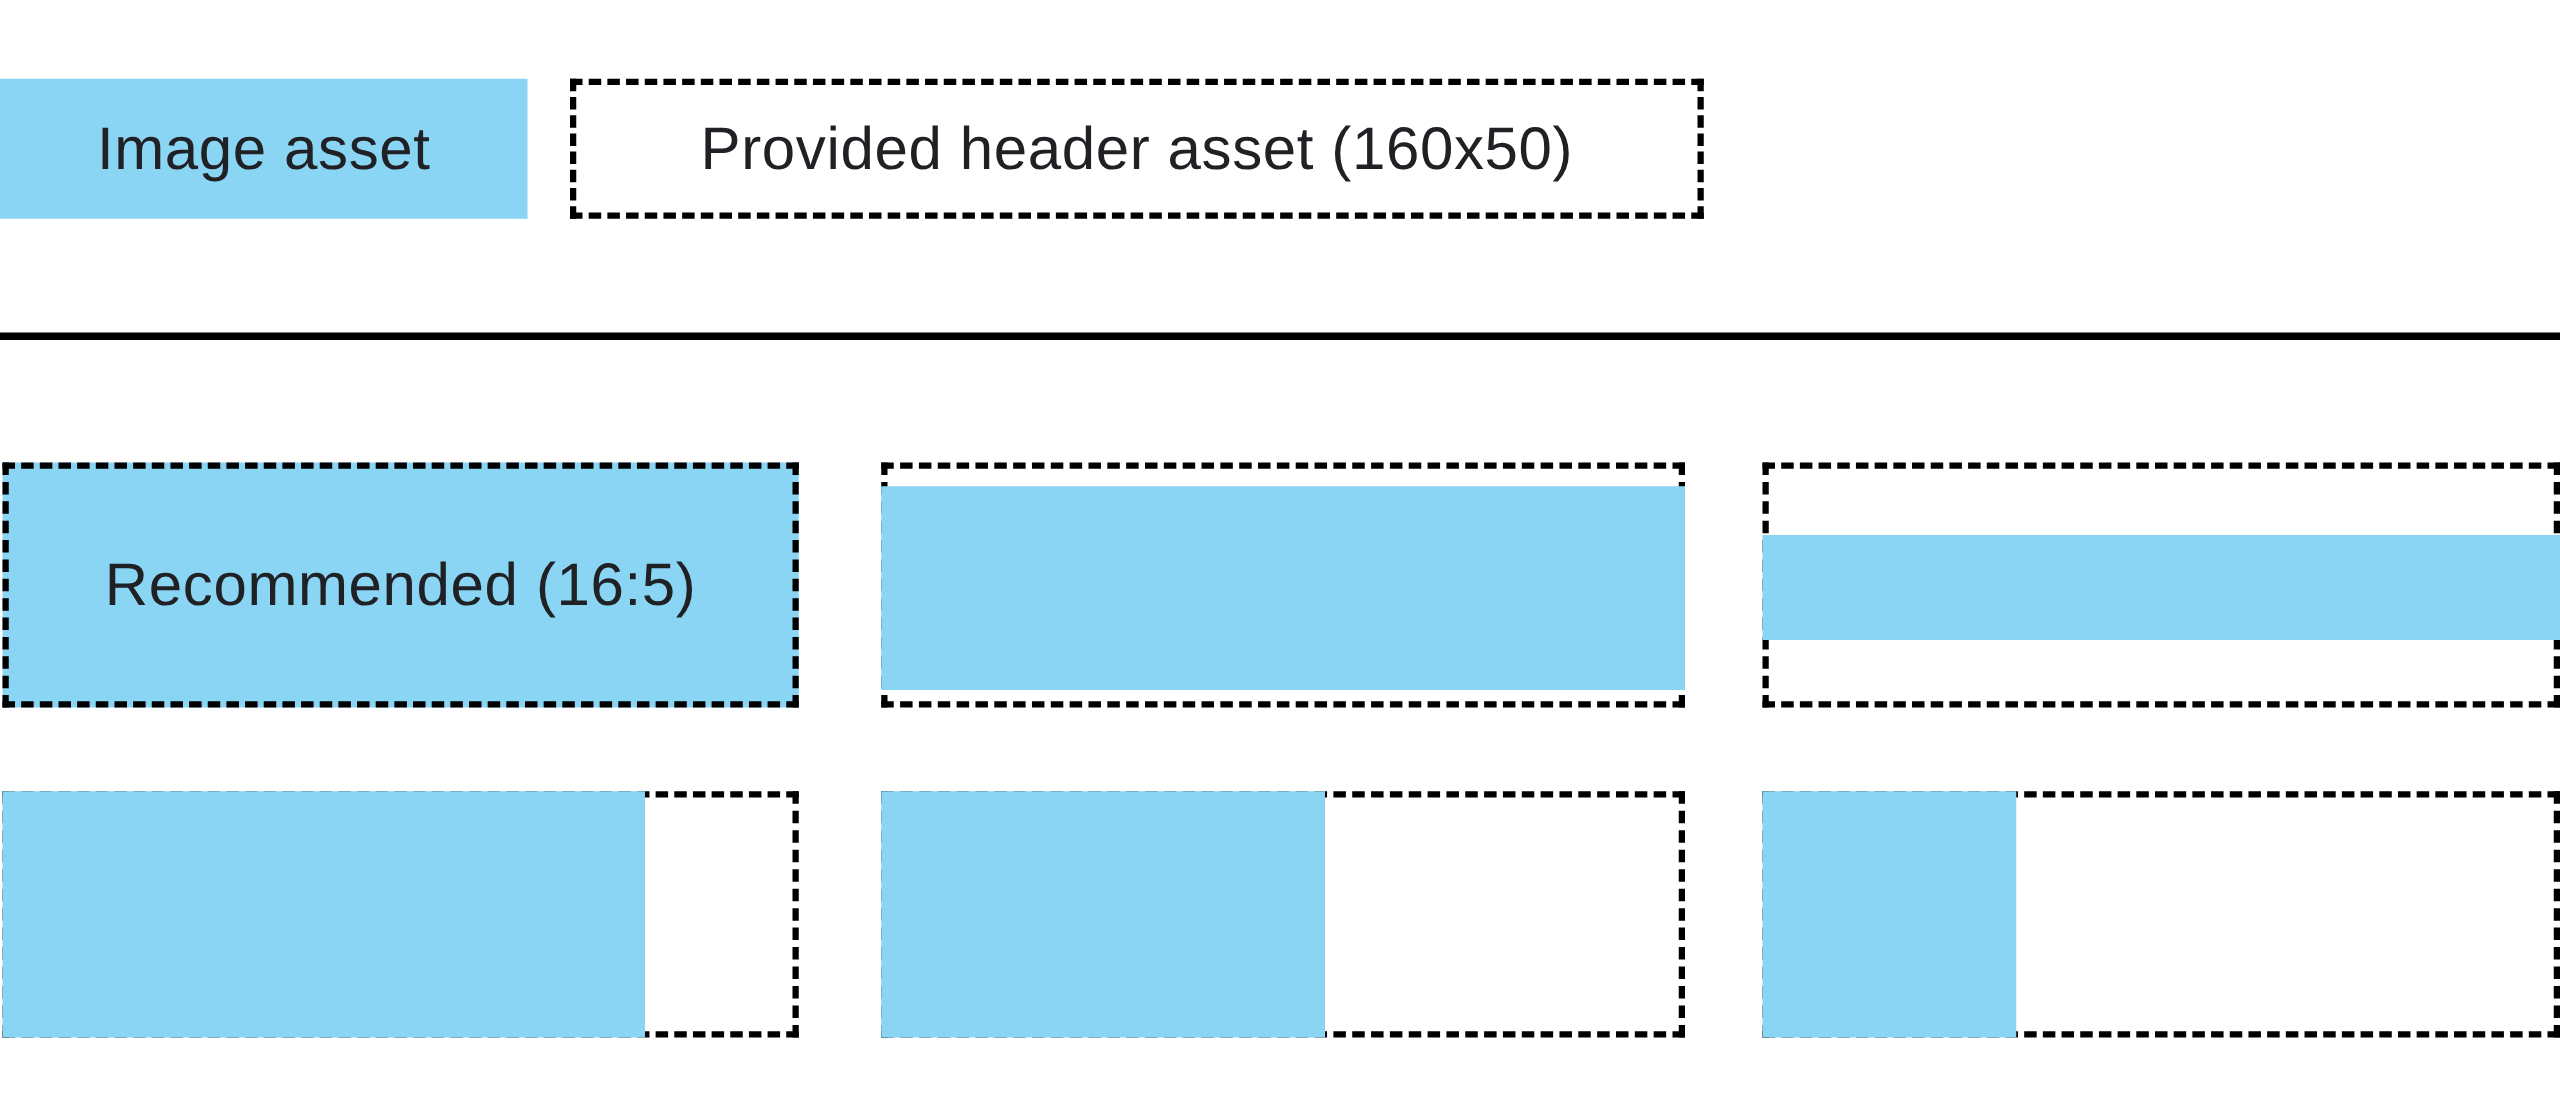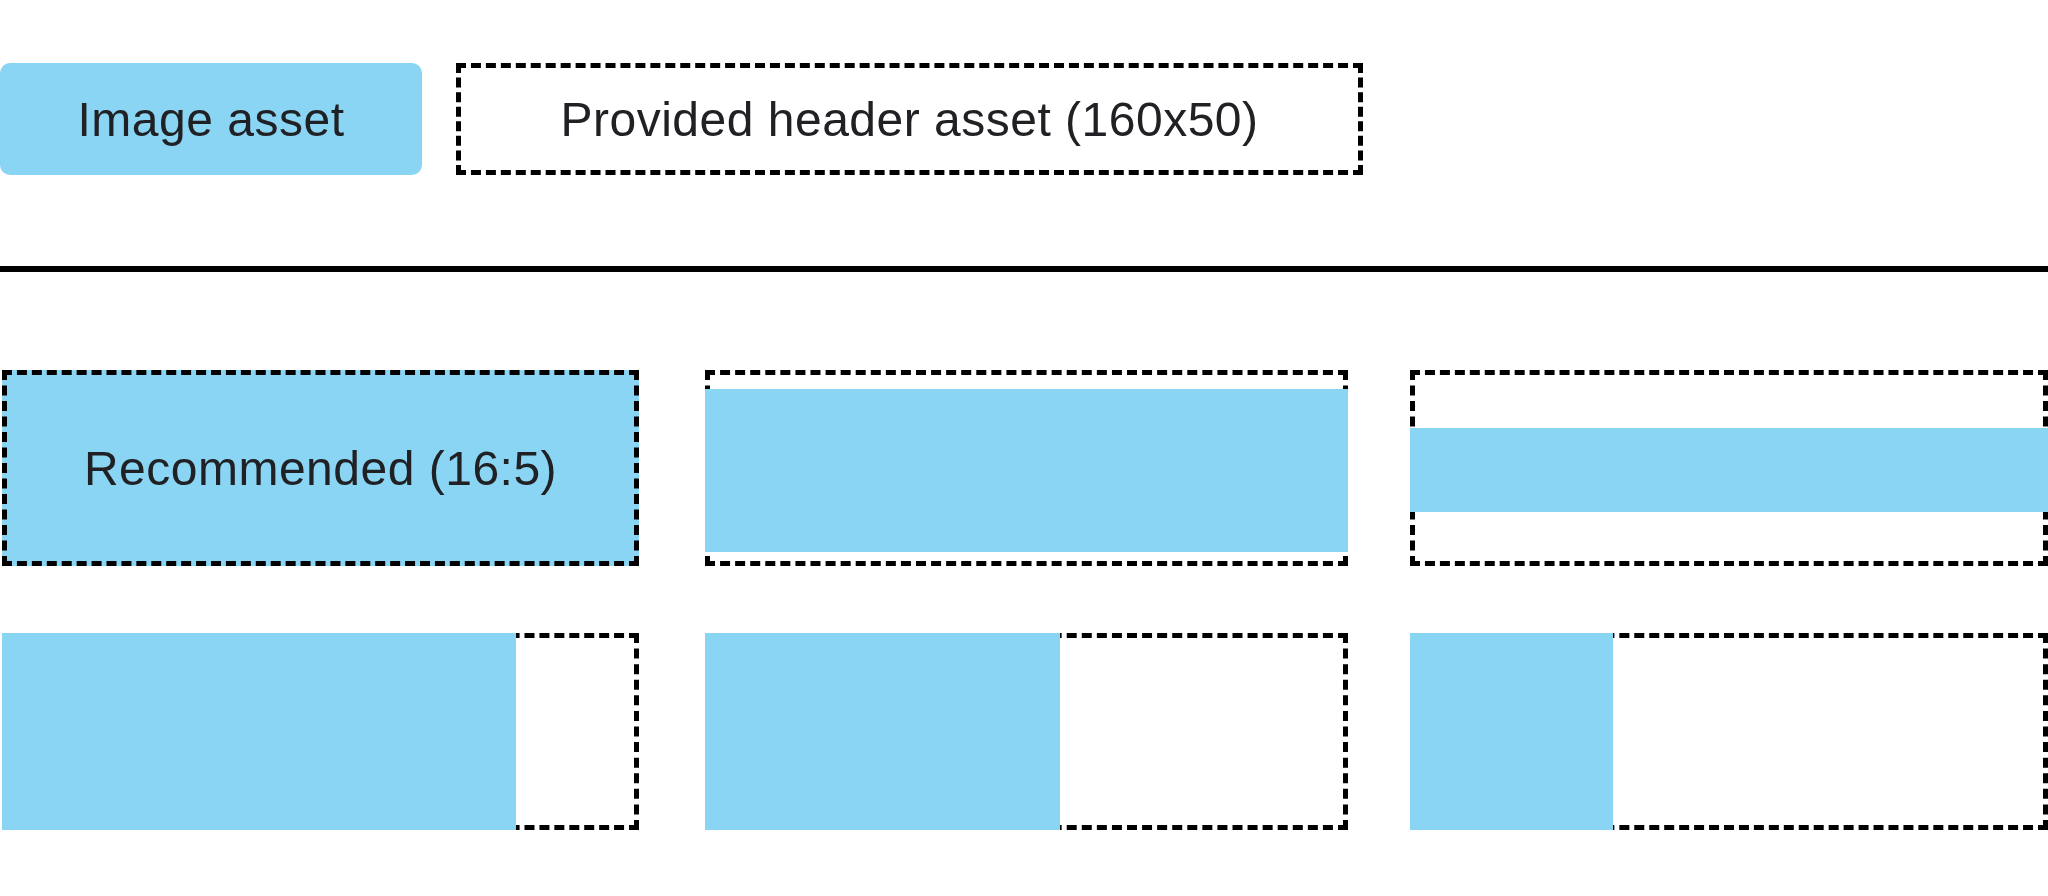--- a/index.html
+++ b/index.html
@@ -26,21 +26,20 @@
     display: flex;
     align-items: center;
     justify-content: center;
   }
   
   .legend-swatch {
     position: absolute;
     left: 0; top: 63px;
     width: 422px; height: 112px;
     background: var(--asset-blue, #8bd5f4);
-    border-radius: 10px;
   }
   .legend-dashed {
     position: absolute;
     left: 456px; top: 63px;
     width: 907px; height: 112px;
     border: 5px dashed var(--line, #000000);
     box-sizing: border-box;
   }
   
   .divider {

